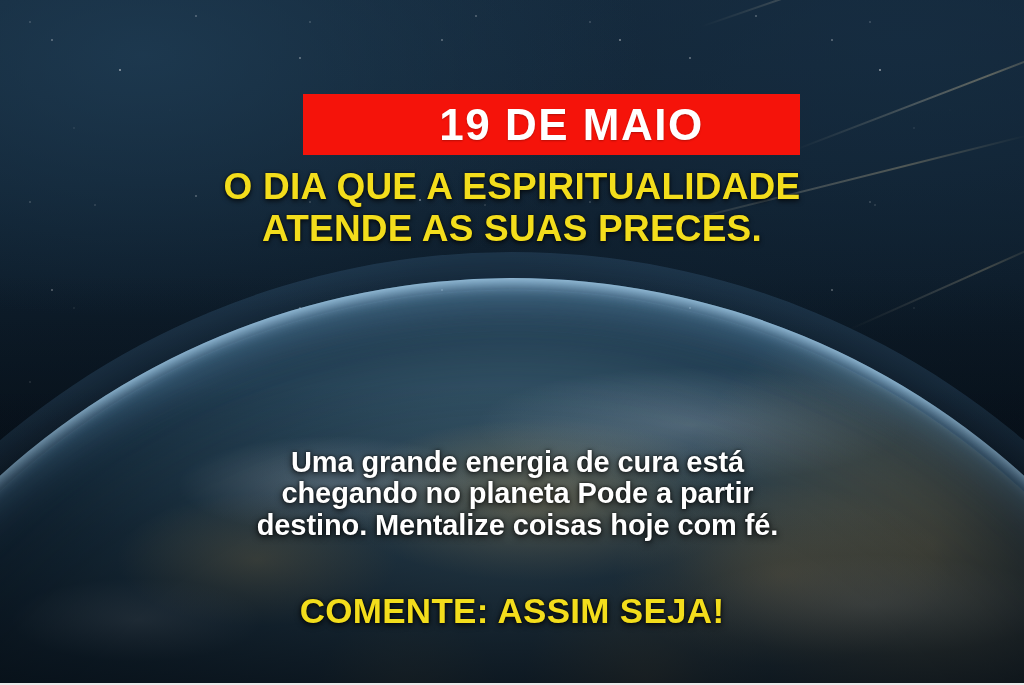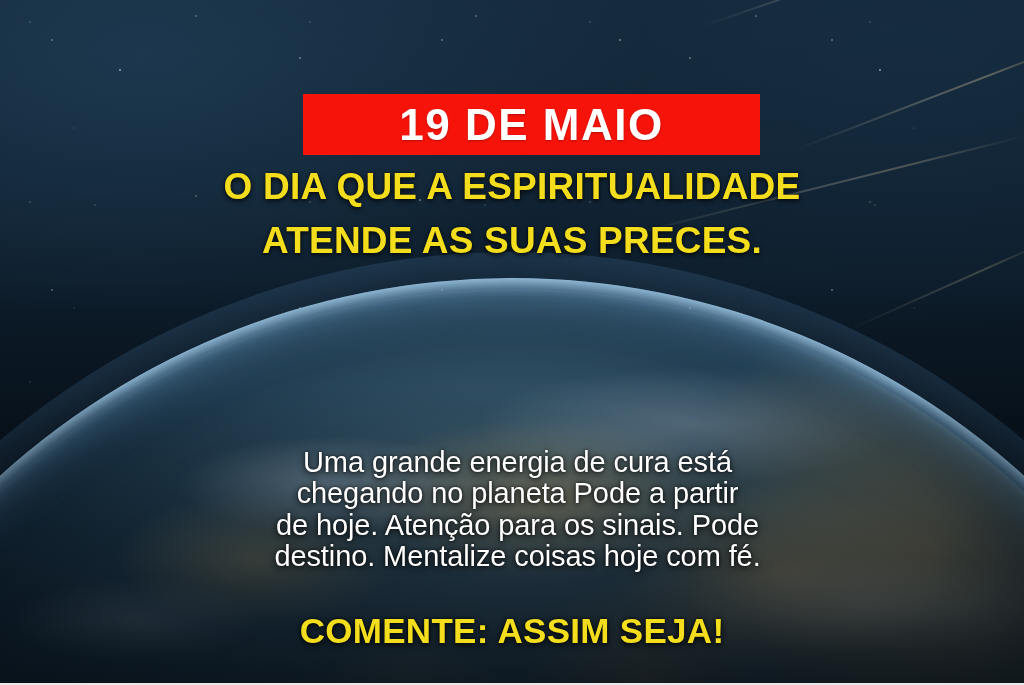--- a/index.html
+++ b/index.html
@@ -167,20 +167,21 @@
   .date-banner {
     position: absolute;
     left: 303px;
     top: 94px;
     width: 457px;
     height: 61px;
     background: #f5130a;
     display: flex;
     align-items: center;
     justify-content: center;
+    padding-left: 40px;
   }
   .date-banner-text {
     color: #ffffff;
     font-size: 44px;
     font-weight: 800;
     letter-spacing: 1.5px;
     line-height: 1;
     white-space: nowrap;
     text-shadow: 0 1px 2px rgba(0,0,0,0.25);
   }
@@ -191,43 +192,43 @@
     right: 0;
     top: 166px;
     color: #f3dd1c;
     font-size: 37px;
     font-weight: 800;
     line-height: 1.14;
     letter-spacing: 0.2px;
     text-shadow: 0 2px 5px rgba(0,0,0,0.75), 0 0 2px rgba(0,0,0,0.6);
     padding: 0 40px;
   }
-  .headline .l2 { display: block; margin-top: 12px; }
+  .headline .l2 { display: block; }
 
   .body-copy {
     position: absolute;
     left: 0;
     right: 0;
     top: 447px;
     color: #ffffff;
     font-size: 29px;
-    font-weight: 400;
+    font-weight: 700;
     line-height: 1.085;
     letter-spacing: -0.1px;
     padding: 0 52px;
     text-shadow: 0 2px 7px rgba(0,0,0,0.85), 0 0 3px rgba(0,0,0,0.7);
     margin-left: 11px;
   }
   .body-copy span { display: block; }
 
   .cta {
     position: absolute;
     left: 0;
     right: 0;
-    top: 613px;
+    top: 593px;
     color: #f3dd1c;
     font-size: 35px;
     font-weight: 800;
     letter-spacing: 0.3px;
     line-height: 1;
     text-shadow: 0 2px 6px rgba(0,0,0,0.85), 0 0 3px rgba(0,0,0,0.7);
   }
 
   .bottom-edge {
     position: absolute;
@@ -269,21 +270,20 @@
     </div>
 
     <div class="headline">
       <span class="l1">O DIA QUE A ESPIRITUALIDADE</span>
       <span class="l2">ATENDE AS SUAS PRECES.</span>
     </div>
 
     <div class="body-copy">
       <span>Uma grande energia de cura está</span>
       <span>chegando no planeta Pode a partir</span>
-      <span>de hoje. Atenção para os sinais. Pode</span>
       <span>destino. Mentalize coisas hoje com fé.</span>
     </div>
 
     <div class="cta">COMENTE: ASSIM SEJA!</div>
 
   </div>
 
   <div class="bottom-edge"></div>
 </div>
 

